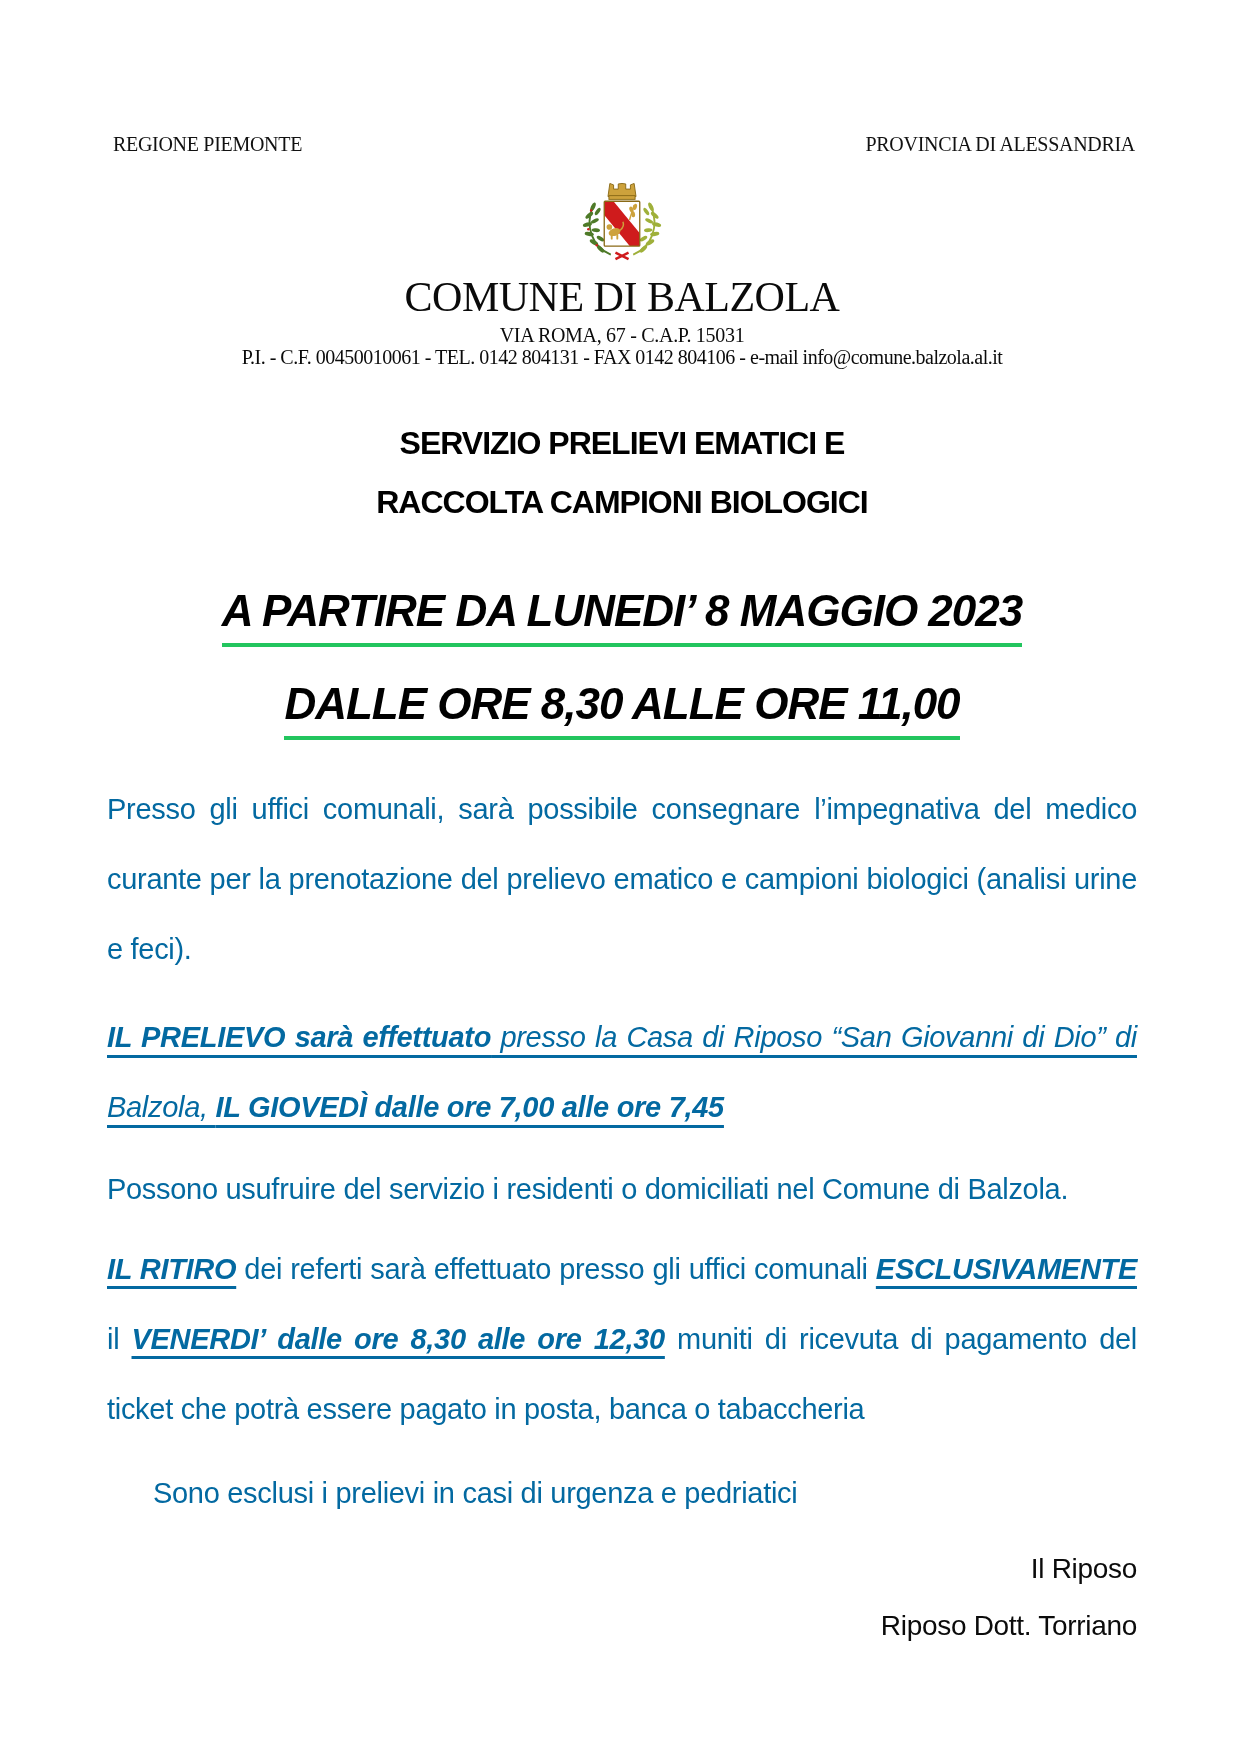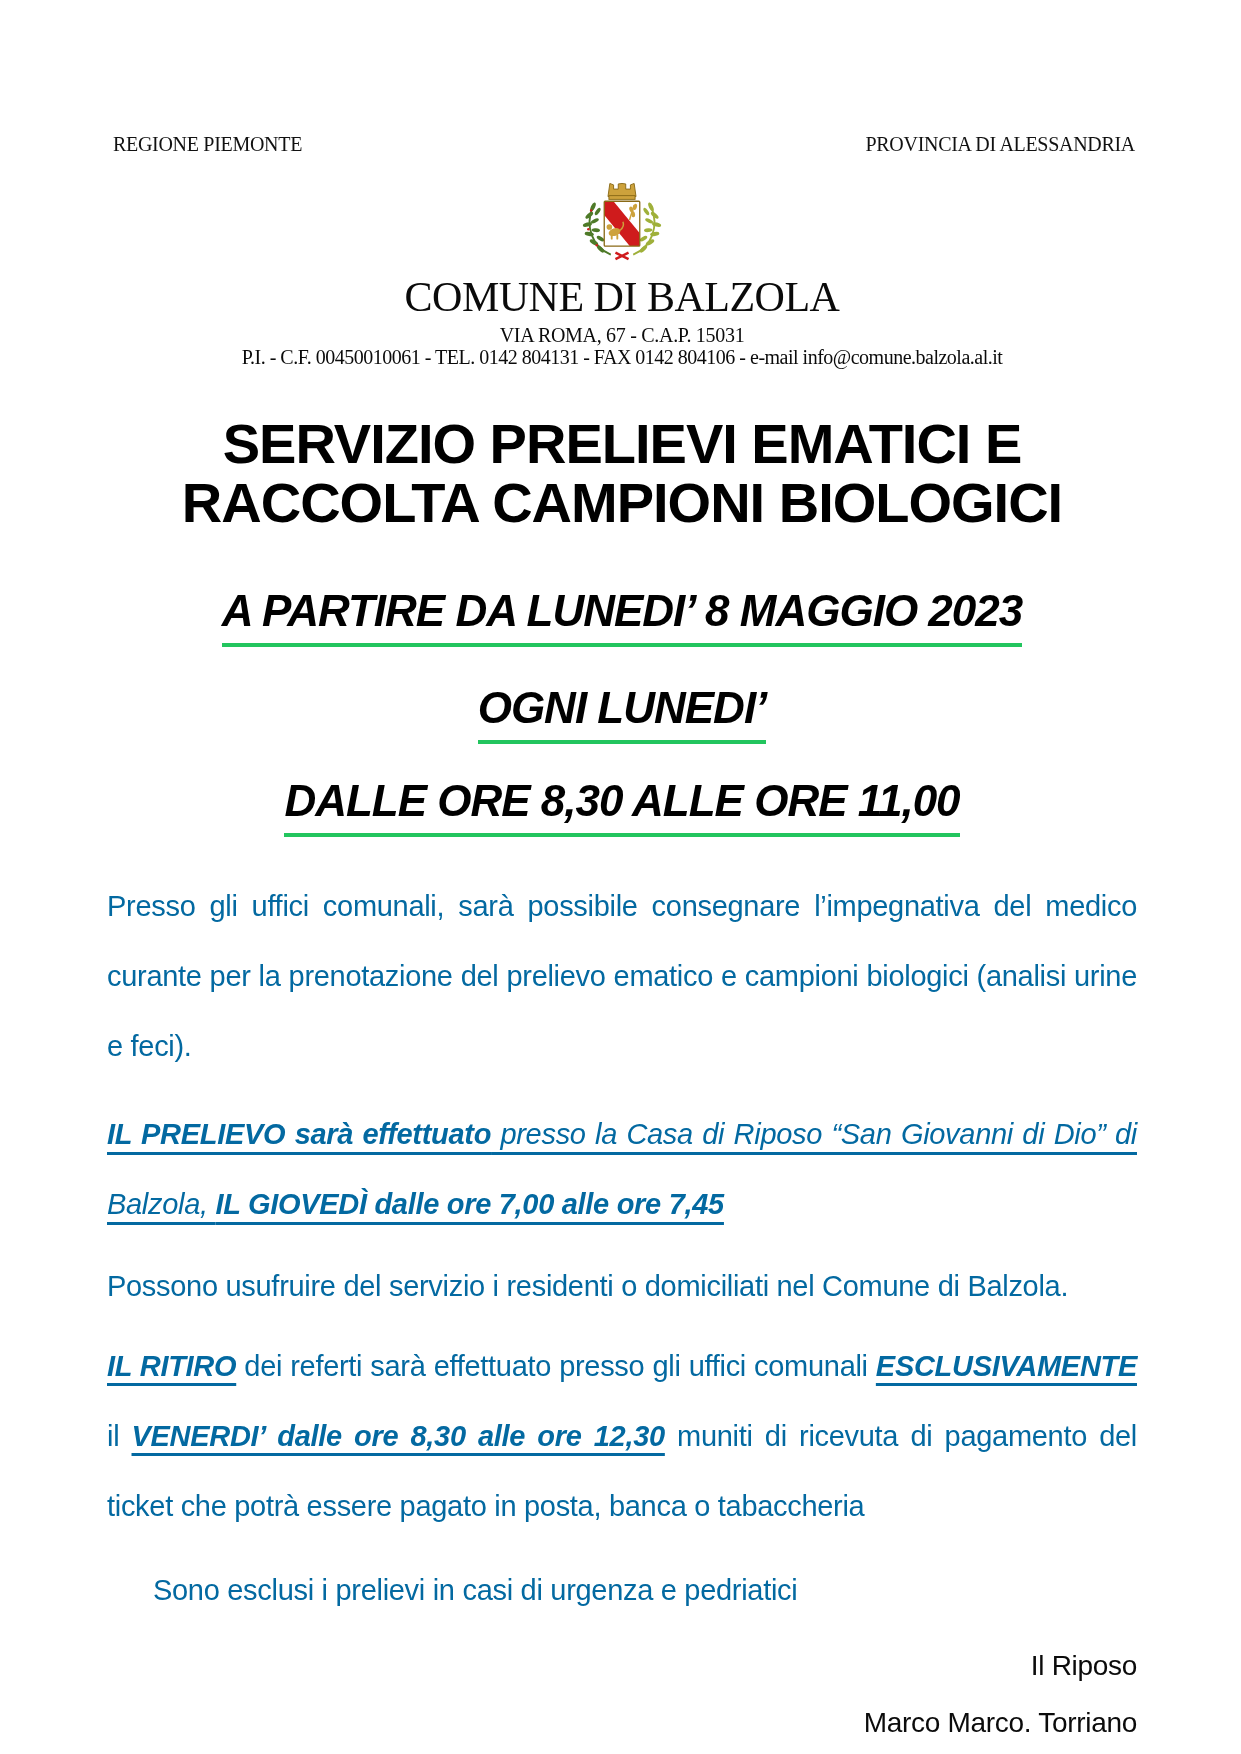--- a/index.html
+++ b/index.html
@@ -61,21 +61,21 @@
     font-family: "Liberation Serif", serif;
     font-size: 20px;
     line-height: 22px;
     letter-spacing: -0.5px;
   }
   
   .main-title {
     margin: 46px 0 0 0;
     text-align: center;
     font-weight: bold;
-    font-size: 56px;
+    font-size: 32px;
     line-height: 59px;
     letter-spacing: -1px;
     color: #000;
   }
   
   .sched {
     margin: 0;
     text-align: center;
   }
   .sched-1 { margin-top: 54px; }
@@ -228,33 +228,30 @@
   <div class="contacts-line">P.I. - C.F. 00450010061 - TEL. 0142 804131 - FAX 0142 804106 - e-mail info@comune.balzola.al.it</div>
 
   <h1 class="main-title">
     <div>SERVIZIO PRELIEVI EMATICI E</div>
     <div>RACCOLTA CAMPIONI BIOLOGICI</div>
   </h1>
 
   <p class="sched sched-1">
     <span class="u">A PARTIRE DA LUNEDI’ 8 MAGGIO 2023</span>
   </p>
-  <p class="sched sched-2">
-    <span class="u">OGNI LUNEDI’</span>
-  </p>
   <p class="sched sched-3">
     <span class="u">DALLE ORE 8,30 ALLE ORE 11,00</span>
   </p>
 
   <p class="par p-intro">Presso gli uffici comunali, sarà possibile consegnare l’impegnativa del medico curante per la prenotazione del prelievo ematico e campioni biologici (analisi urine e feci).</p>
 
   <p class="par p-prelievo"><span class="bi">IL PRELIEVO sarà effettuato</span><span> presso la Casa di Riposo “San Giovanni di Dio” di Balzola, </span><span class="bi">IL GIOVEDÌ dalle ore 7,00 alle ore 7,45</span></p>
 
   <p class="par p-residenti">Possono usufruire del servizio i residenti o domiciliati nel Comune di Balzola.</p>
 
   <p class="par p-ritiro"><span class="biu">IL RITIRO</span><span> dei referti sarà effettuato presso gli uffici comunali </span><span class="biu">ESCLUSIVAMENTE</span><span> il </span><span class="biu">VENERDI’ dalle ore 8,30 alle ore 12,30</span><span> muniti di ricevuta di pagamento del ticket che potrà essere pagato in posta, banca o tabaccheria</span></p>
 
   <p class="par p-esclusi last-left">Sono esclusi i prelievi in casi di urgenza e pedriatici</p>
 
   <p class="sig sig-role">Il Riposo</p>
-  <p class="sig sig-name">Marco Marco. Torriano</p>
+  <p class="sig sig-name">Riposo Dott. Torriano</p>
 
 </div>
 
 </body></html>

